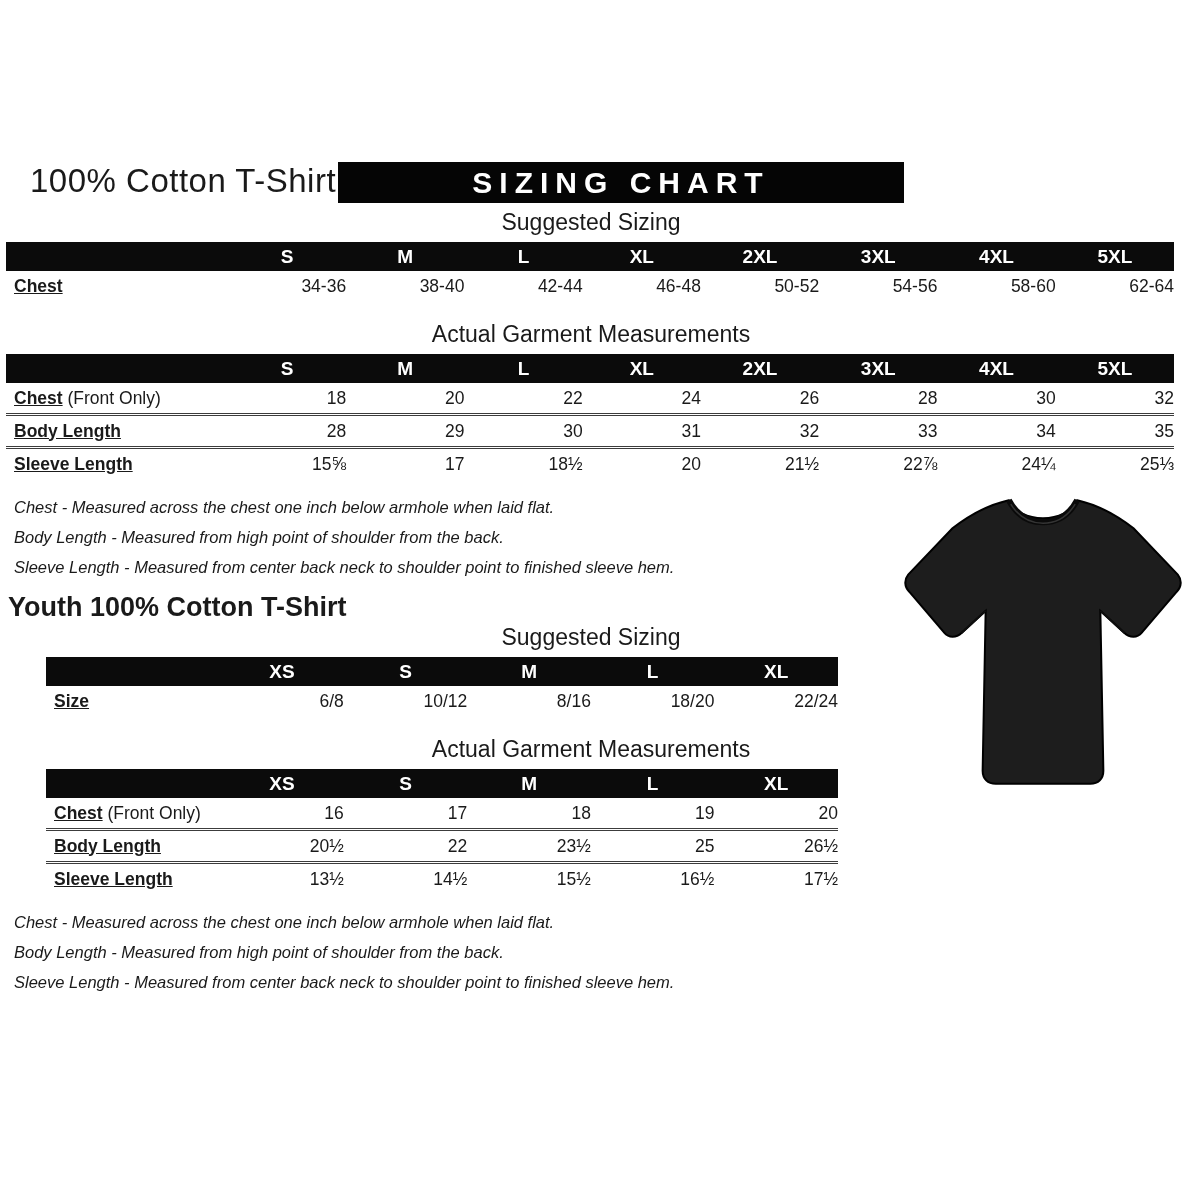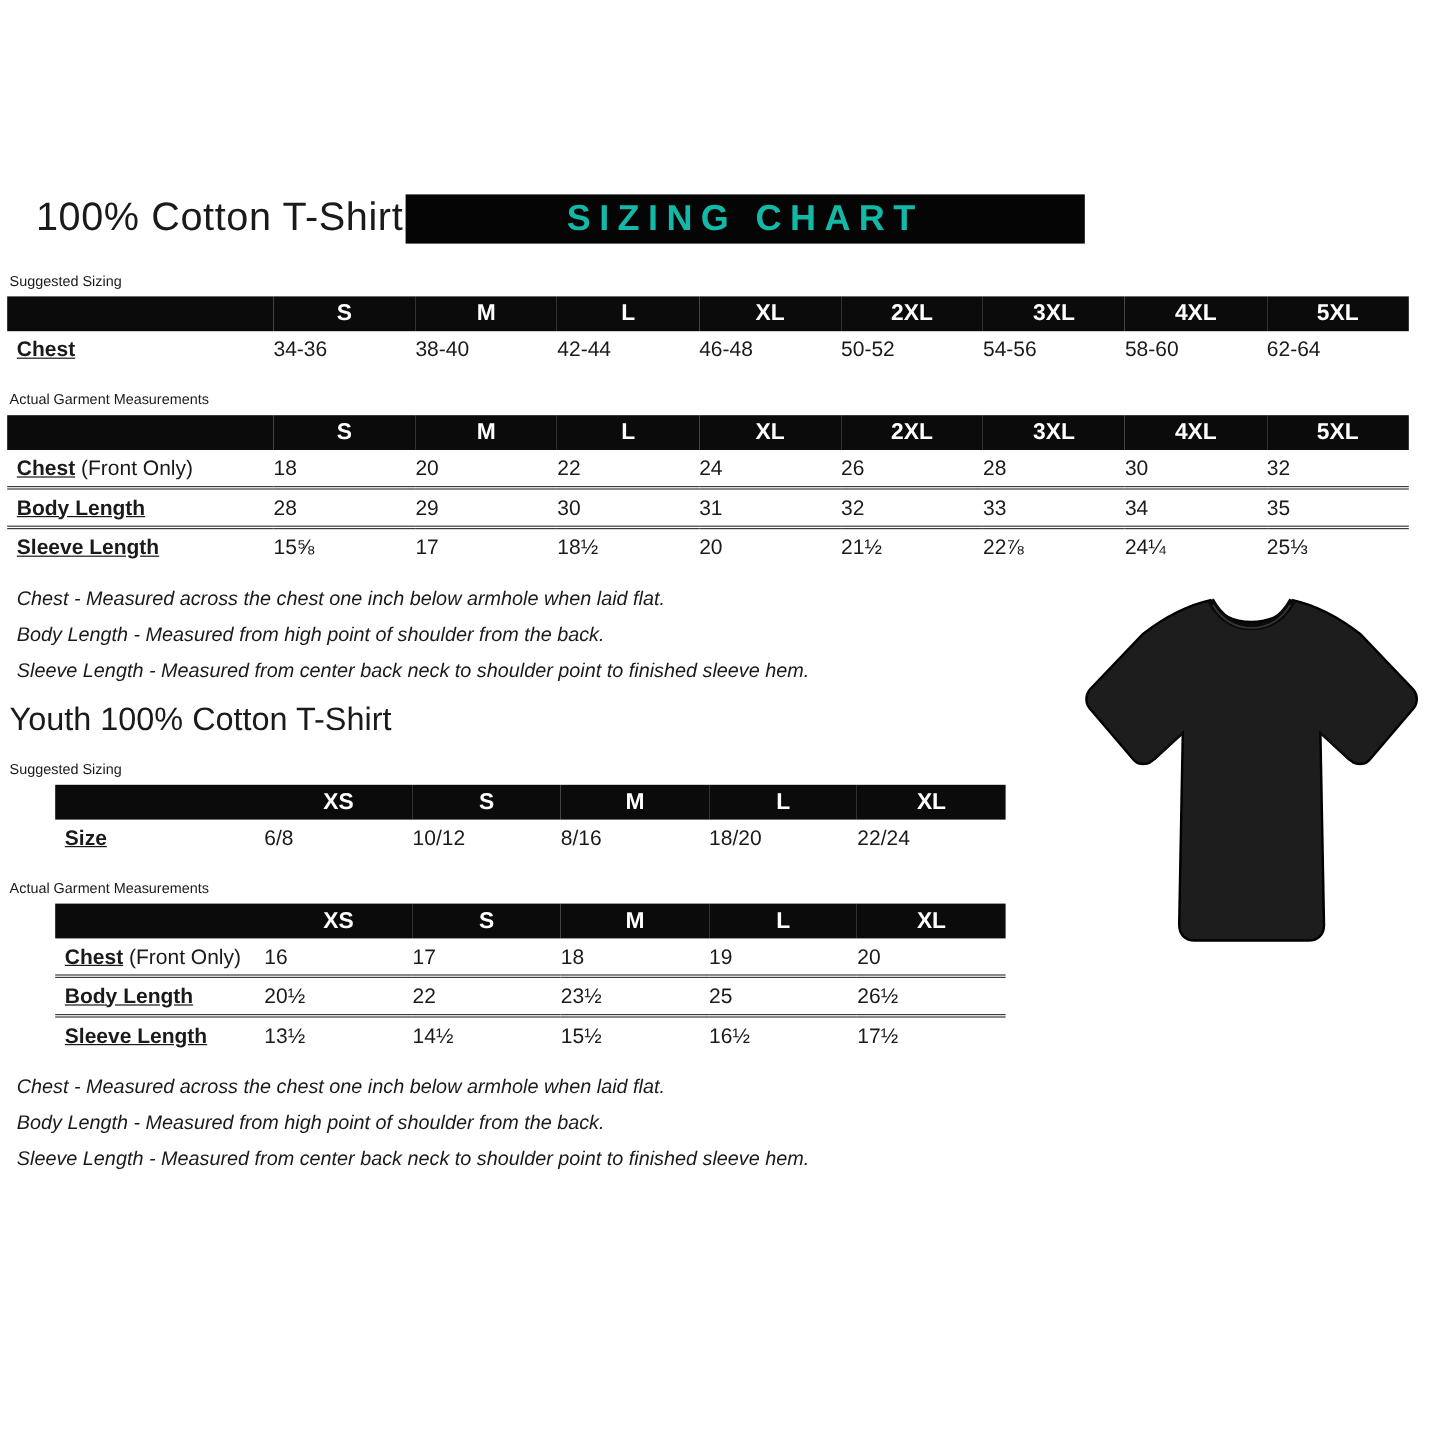--- a/index.html
+++ b/index.html
@@ -8,42 +8,42 @@
     font-family:"Liberation Sans", sans-serif;color:#1a1a1a;overflow:hidden;
   }
   .content{position:absolute;left:6px;top:162px;width:1168px;}
 
   
   .hdr{position:relative;height:46px;}
   .title{position:absolute;left:24px;top:0;font-size:33px;font-weight:500;letter-spacing:0.5px;white-space:nowrap;}
   .banner{
     position:absolute;left:332px;top:0;width:566px;height:41px;background:#050505;
     display:flex;align-items:center;justify-content:center;
-    color:#14b8a6;font-size:30px;font-weight:bold;letter-spacing:7px;white-space:nowrap;
+    color:#ffffff;font-size:30px;font-weight:bold;letter-spacing:7px;white-space:nowrap;
   }
 
-  .section-label{font-size:12px;margin:19px 0 6px 2px;}
+  .section-label{font-size:23px;margin:1px 0 6px 2px;text-align:center;}
   .section-label.mt{margin-top:20px;}
 
   table{border-collapse:collapse;table-layout:fixed;}
   .adult-table{width:1168px;}
   .youth-table{width:792px;margin-left:40px;}
   thead tr{background:#0b0b0b;}
   th{color:#ffffff;font-size:19px;font-weight:bold;height:29px;padding:0;text-align:center;}
-  td{font-size:17.5px;height:30px;padding:0;text-align:left;white-space:nowrap;}
+  td{font-size:17.5px;height:30px;padding:0;text-align:right;white-space:nowrap;}
   td.lbl{text-align:left;padding-left:8px;}
   td.lbl .b{font-weight:bold;text-decoration:underline;}
   .adult-table col.c-label{width:19%;}
   .youth-table col.c-label{width:22%;}
   .meas tbody tr + tr td{border-top:3px double #3c3c3c;}
 
   .notes{margin:13px 0 0 8px;font-style:italic;}
   .notes .note-line{font-size:16.5px;line-height:30px;}
 
-  .youth-title{font-size:27px;font-weight:normal;margin:10px 0 0 2px;}
+  .youth-title{font-size:27px;font-weight:bold;margin:10px 0 0 2px;}
 
   .tshirt{position:absolute;left:890px;top:474px;width:306px;height:342px;}
 </style>
 </head>
 <body>
 
 <div class="content">
 
   <div class="hdr">
     <div class="title">100% Cotton T-Shirt</div>

